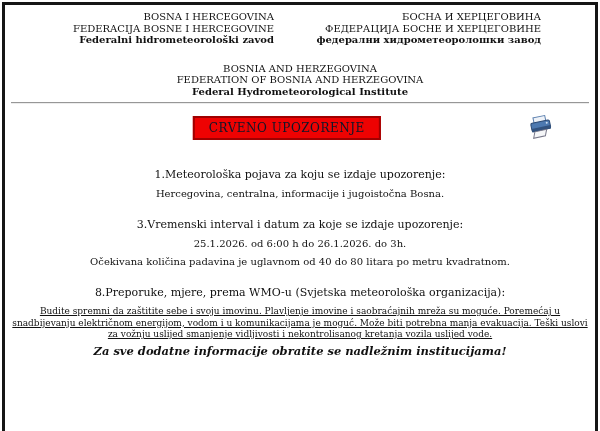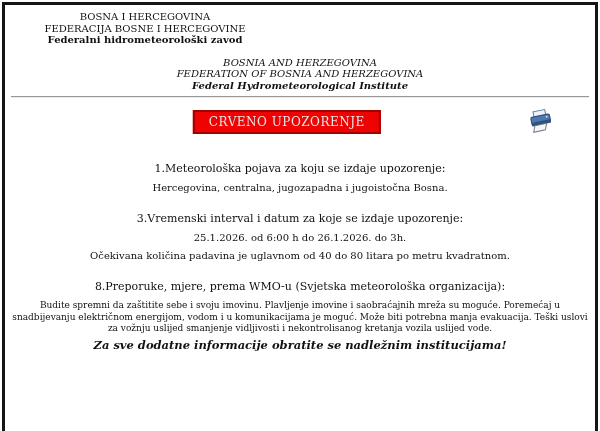--- a/index.html
+++ b/index.html
@@ -9,82 +9,87 @@
     margin:2px 2px 0 2px;
     width:596px;height:429px;
     border:3px solid #151515;
     border-bottom:none;
     background:#fff;
     padding:0 6px;
     overflow:hidden;
   }
   
   .hdr-row{display:flex;margin-top:6px;}
-  .hdr-block{font-size:10px;line-height:11.5px;text-align:center;white-space:nowrap;}
+  .hdr-block{font-size:10px;line-height:11.5px;text-align:right;white-space:nowrap;}
   .hdr-left{width:268px;}
   .hdr-right{width:272px;margin-left:auto;margin-right:48px;}
   .hdr-line3{font-weight:bold;}
-  .hdr-center{margin-top:11px;text-align:center;font-size:10px;line-height:11.5px;font-style:italic;}
+  .hdr-center{margin-top:17px;text-align:center;font-size:10px;line-height:11.5px;}
   hr.rule{border:0;border-top:1px solid #979797;border-bottom:1px solid #ececec;margin:5px 0 0 0;}
   
   .warn-row{position:relative;height:26px;margin-top:12px;}
   .warn-banner{
     position:absolute;left:50%;top:0;transform:translateX(-57%);
     width:188px;height:24px;
     background:#ee0202;border:2px solid #a00000;
     color:#3d0000;font-size:12px;line-height:20px;text-align:center;
     letter-spacing:0.5px;
   }
   .printer{position:absolute;right:34px;top:-2px;width:28px;height:26px;cursor:pointer;}
   
   .sec-title{margin:18px 0 0 0;text-align:center;font-weight:normal;font-size:11px;line-height:14px;}
   .sec-title.first{margin-top:26px;}
   .sec-body{margin:6px 0 0 0;text-align:center;font-size:10px;line-height:12px;}
-  .sec-body.long{font-size:9px;line-height:11.5px;margin-top:6px;}
+  .sec-body.long{font-size:9px;line-height:11.5px;margin-top:6px;text-decoration:underline;}
   .footer-note{margin:3px 0 0 0;text-align:center;font-weight:bold;font-style:italic;font-size:11.5px;line-height:14px;}
 </style>
 </head>
 <body>
 
 <div class="page">
 
   <div class="hdr-row">
     <div class="hdr-block hdr-left">
       <div>BOSNA I HERCEGOVINA</div>
       <div>FEDERACIJA BOSNE I HERCEGOVINE</div>
       <div class="hdr-line3">Federalni hidrometeorološki zavod</div>
     </div>
+    <div class="hdr-block hdr-right">
+      <div>БОСНА И ХЕРЦЕГОВИНА</div>
+      <div>ФЕДЕРАЦИЈА БОСНЕ И ХЕРЦЕГОВИНЕ</div>
+      <div class="hdr-line3">федерални хидрометеоролошки завод</div>
+    </div>
   </div>
 
   <div class="hdr-center">
     <div>BOSNIA AND HERZEGOVINA</div>
     <div>FEDERATION OF BOSNIA AND HERZEGOVINA</div>
     <div class="hdr-line3">Federal Hydrometeorological Institute</div>
   </div>
 
   <hr class="rule">
 
   <div class="warn-row">
-    <div class="warn-banner" style="background: rgb(238, 2, 2); border-color: rgb(160, 0, 0); color: #e5e5e5;">CRVENO UPOZORENJE</div>
+    <div class="warn-banner" style="background: rgb(238, 2, 2); border-color: rgb(160, 0, 0); color: #0f172a;">CRVENO UPOZORENJE</div>
     <span class="printer">
       <svg width="28" height="26" viewBox="0 0 28 26">
         <g transform="rotate(-12 14 13)">
           <rect x="8" y="2.5" width="12" height="6" fill="#eef2f8" stroke="#5b7fae" stroke-width="1"></rect>
           <rect x="4.5" y="7.5" width="19" height="8.5" rx="1.5" fill="#4d79b0" stroke="#2c4a74" stroke-width="1"></rect>
           <rect x="4.5" y="13" width="19" height="3.5" fill="#32527e"></rect>
           <circle cx="20.5" cy="10" r="1" fill="#cfe0f2"></circle>
           <polygon points="7,16.5 19,16.5 16.5,22.5 4.5,22.5" fill="#f5f6f8" stroke="#778" stroke-width="1"></polygon>
         </g>
       </svg>
     </span>
   </div>
 
   <p class="sec-title first">1.Meteorološka pojava za koju se izdaje upozorenje:</p>
 
-  <p class="sec-body">Hercegovina, centralna, jugozapadna i jugoistočna Bosna.</p>
+  <p class="sec-body">Hercegovina, centralna, informacije i jugoistočna Bosna.</p>
 
   <p class="sec-title">3.Vremenski interval i datum za koje se izdaje upozorenje:</p>
   <p class="sec-body">25.1.2026. od 6:00 h do 26.1.2026. do 3h.</p>
 
   <p class="sec-body">Očekivana količina padavina je uglavnom od 40 do 80 litara po metru kvadratnom.</p>
 
   <p class="sec-title">8.Preporuke, mjere, prema WMO-u (Svjetska meteorološka organizacija):</p>
   <p class="sec-body long">Budite spremni da zaštitite sebe i svoju imovinu. Plavljenje imovine i saobraćajnih mreža su moguće. Poremećaj u snadbijevanju električnom energijom, vodom i u komunikacijama je moguć. Može biti potrebna manja evakuacija. Teški uslovi za vožnju uslijed smanjenje vidljivosti i nekontrolisanog kretanja vozila uslijed vode.</p>
 
   <p class="footer-note">Za sve dodatne informacije obratite se nadležnim institucijama!</p>

